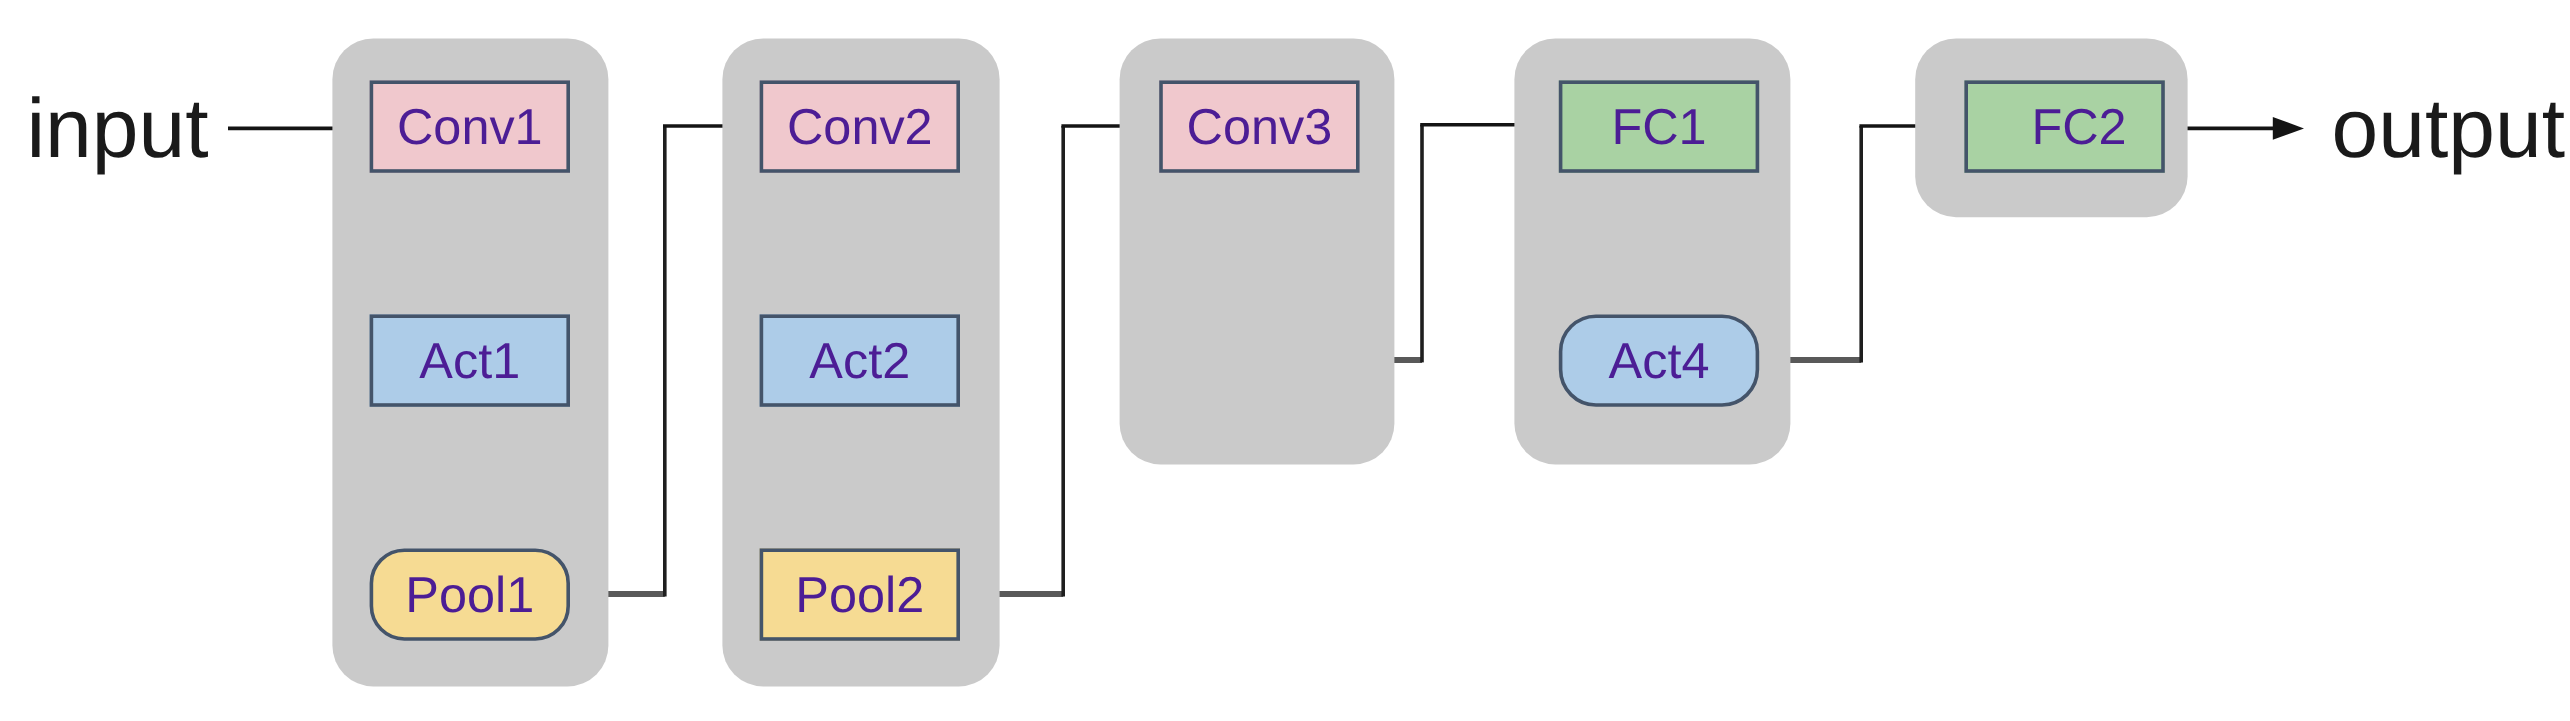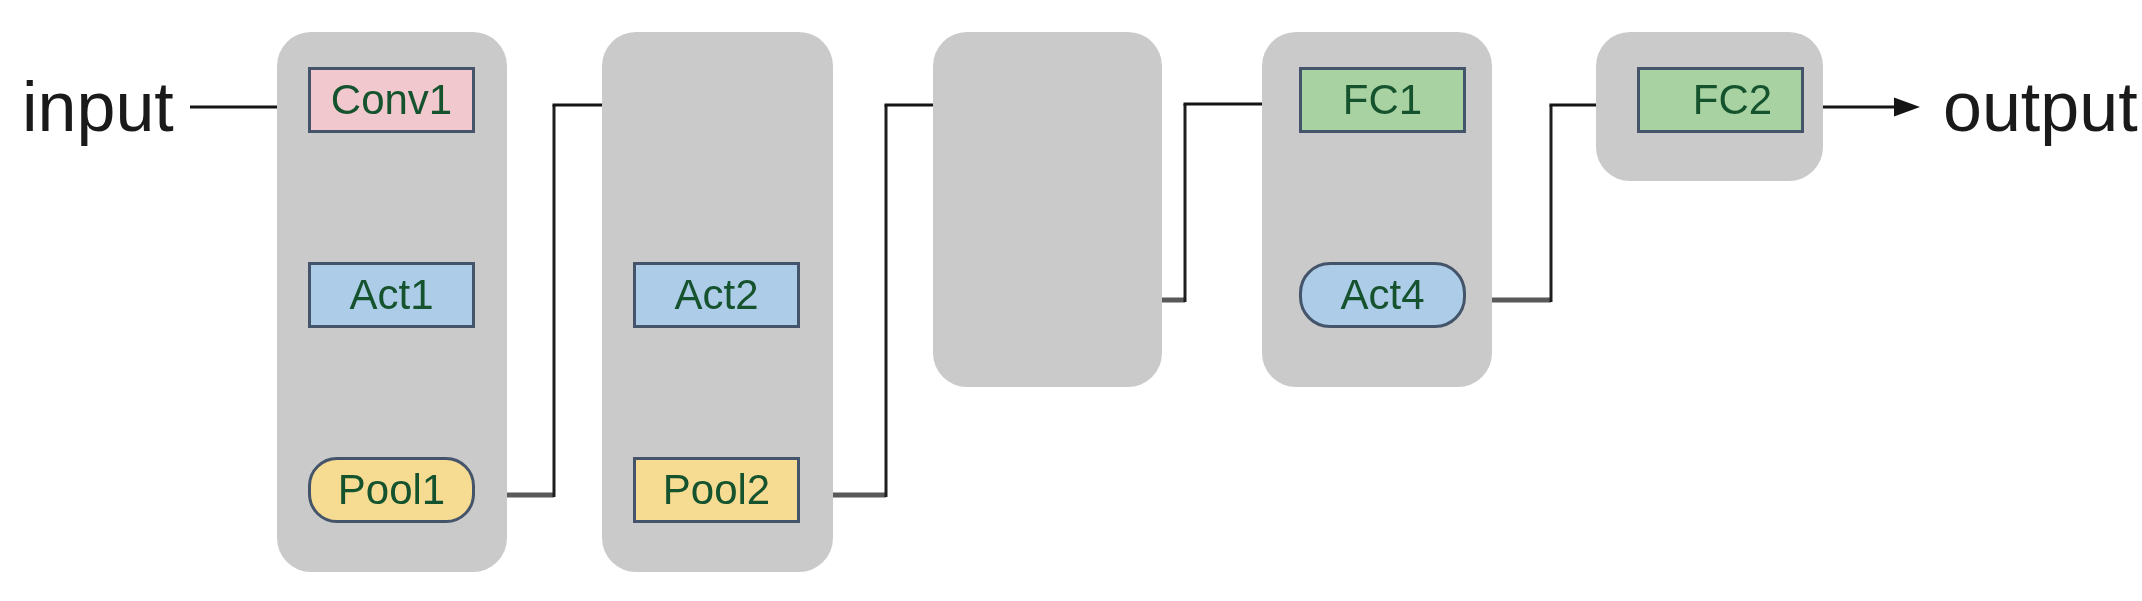--- a/index.html
+++ b/index.html
@@ -26,28 +26,28 @@
     border-radius: 34px;
   }
   .g1 { left: 277px;  top: 32px; width: 230px; height: 540px; }
   .g2 { left: 602px;  top: 32px; width: 231px; height: 540px; }
   .g3 { left: 933px;  top: 32px; width: 229px; height: 355px; }
   .g4 { left: 1262px; top: 32px; width: 230px; height: 355px; }
   .g5 { left: 1596px; top: 32px; width: 227px; height: 149px; }
   .node {
     position: absolute;
     width: 167px;
-    height: 66px;
+    height: 77px;
     box-sizing: border-box;
     border: 3px solid #44546a;
     display: flex;
     align-items: center;
     justify-content: center;
     font-size: 42px;
-    color: #14532d;
+    color: #4c1d95;
     letter-spacing: 0px;
   }
   
   .c1 { left: 308px; }
   .c2 { left: 633px; }
   .c3 { left: 966px; }
   .c4 { left: 1299px; }
   .c5 { left: 1637px; }
   
   .r1 { top: 67px; }
@@ -146,23 +146,25 @@
   <div class="group g1" style="background-color: rgb(202, 202, 202);"></div>
   <div class="group g2" style="background-color: rgb(202, 202, 202);"></div>
   <div class="group g3" style="background-color: rgb(202, 202, 202);"></div>
   <div class="group g4" style="background-color: rgb(202, 202, 202);"></div>
   <div class="group g5" style="background-color: rgb(202, 202, 202);"></div>
 
   <div class="node c1 r1" style="background-color: rgb(240, 200, 205);">Conv1</div>
   <div class="node c1 r2" style="background-color: rgb(173, 204, 232);">Act1</div>
   <div class="node c1 r3" style="background-color: rgb(246, 219, 147); border-radius: 29px;">Pool1</div>
 
+  <div class="node c2 r1" style="background-color: rgb(240, 200, 205);">Conv2</div>
   <div class="node c2 r2" style="background-color: rgb(173, 204, 232);">Act2</div>
   <div class="node c2 r3" style="background-color: rgb(246, 219, 147);">Pool2</div>
 
+  <div class="node c3 r1" style="background-color: rgb(240, 200, 205);">Conv3</div>
 
   <div class="node c4 r1" style="background-color: rgb(169, 210, 163);">FC1</div>
   <div class="node c4 r2" style="background-color: rgb(173, 204, 232); border-radius: 31px;">Act4</div>
 
   <div class="node c5 r1" style="background-color: rgb(169, 210, 163); padding-left: 24px;">FC2</div>
 
   <div class="io-label io-output">output</div>
 
 </div>
 

